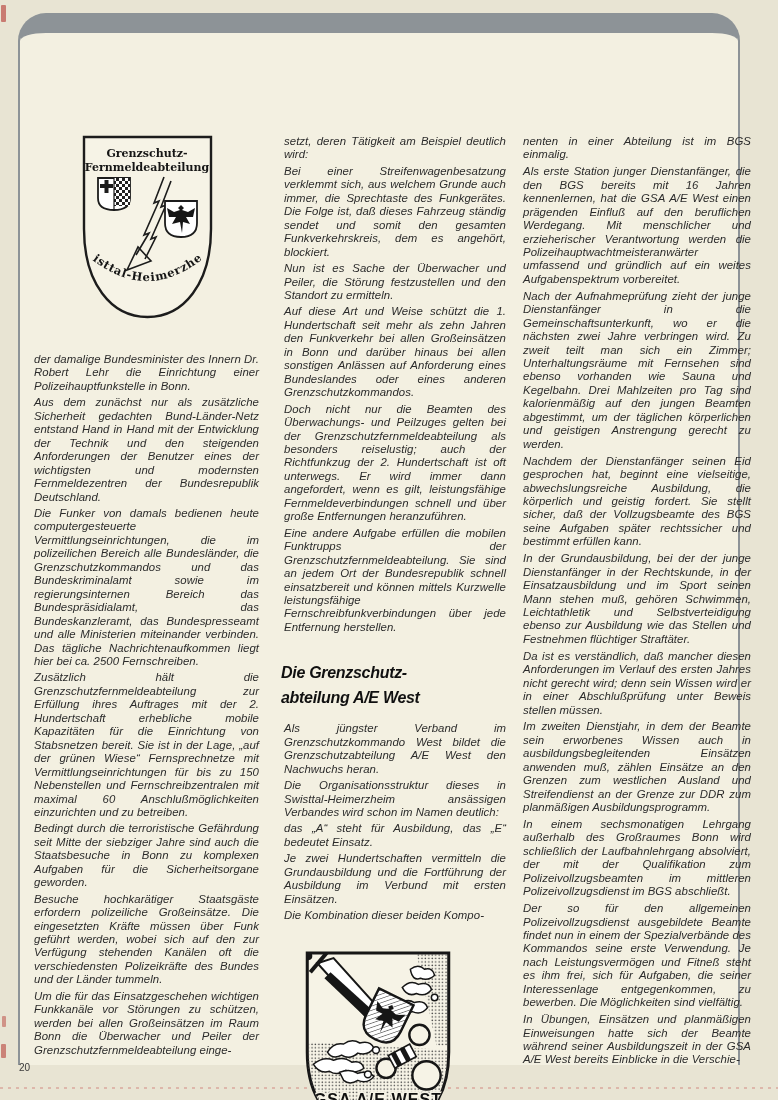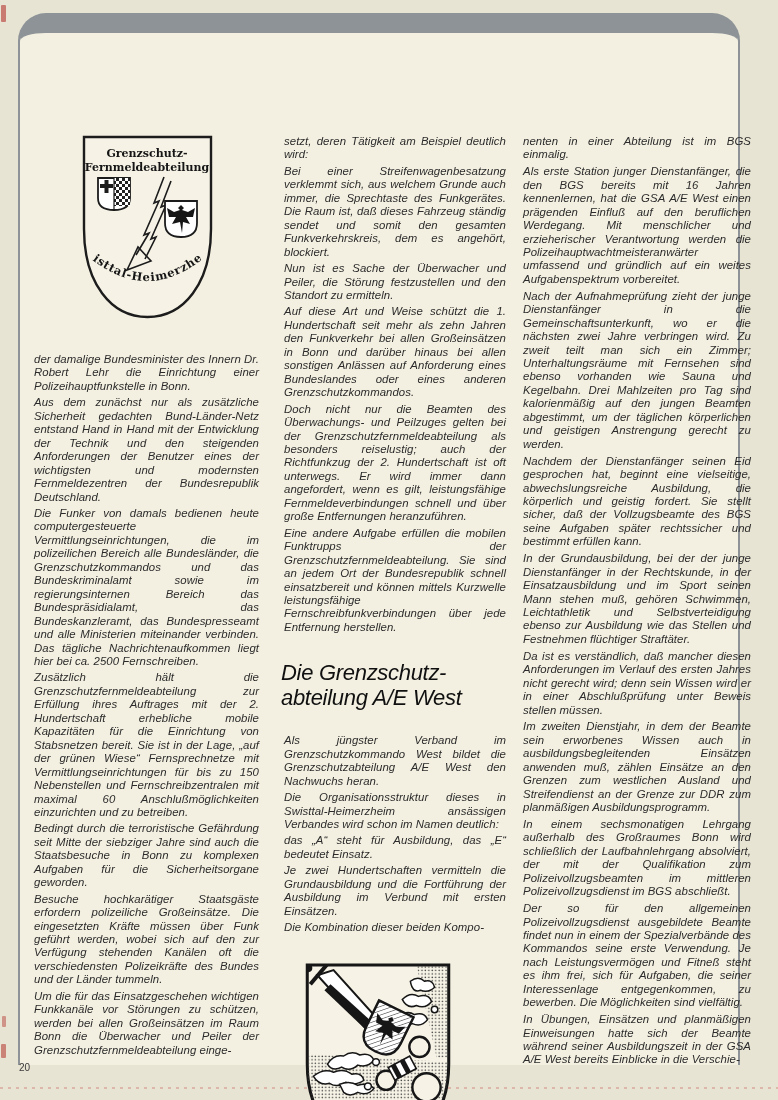--- a/index.html
+++ b/index.html
@@ -24,23 +24,23 @@
     font-size:11.4px; line-height:13.45px;
     text-align:justify;
     letter-spacing:0.05px;
   }
   .col p { margin:3px;font-style:italic; }
   #col1 { left:31px;  top:350px; width:231px; }
   #col2 { left:281px; top:132px; width:228px; }
   #col3 { left:520px; top:132px; width:234px; }
   #col3 p { margin-bottom:3.4px; }
   .headline {
-    font-size:22px; line-height:25px; font-weight:400; font-style:italic;
+    font-size:16px; line-height:25px; font-weight:700; font-style:italic;
     color:#101010; letter-spacing:-0.3px; text-align:left;
-    margin-top:26px; margin-bottom:24px;
+    margin-top:26px; margin-bottom:12px;
   }
   .headline span { display:block; }
   .badge-top { position:absolute; left:78px; top:133px; width:139px; height:190px; }
   .badge-bottom { display:block; margin:24px 0 0 16px; width:162px; height:192px; }
   .pageno {
     position:absolute; left:19px; top:1062px;
     font-size:10px; color:#3a3a3a;
   }
   .mark { position:absolute; border-radius:1px; }
   .mark.m1 { left:1px; top:5px;    width:5px; height:17px; opacity:.65; }
@@ -105,21 +105,21 @@
   <p>Aus dem zunächst nur als zusätzliche Sicherheit gedachten Bund-Länder-Netz entstand Hand in Hand mit der Entwicklung der Technik und den steigenden Anforderungen der Benutzer eines der wichtigsten und modernsten Fernmeldezentren der Bundesrepublik Deutschland.</p>
   <p>Die Funker von damals bedienen heute computergesteuerte Vermittlungseinrichtungen, die im polizeilichen Bereich alle Bundesländer, die Grenzschutzkommandos und das Bundeskriminalamt sowie im regierungsinternen Bereich das Bundespräsidialamt, das Bundeskanzleramt, das Bundespresseamt und alle Ministerien miteinander verbinden. Das tägliche Nachrichtenaufkommen liegt hier bei ca. 2500 Fernschreiben.</p>
   <p>Zusätzlich hält die Grenzschutzfernmeldeabteilung zur Erfüllung ihres Auftrages mit der 2. Hundertschaft erhebliche mobile Kapazitäten für die Einrichtung von Stabsnetzen bereit. Sie ist in der Lage, „auf der grünen Wiese“ Fernsprechnetze mit Vermittlungseinrichtungen für bis zu 150 Nebenstellen und Fernschreibzentralen mit maximal 60 Anschlußmöglichkeiten einzurichten und zu betreiben.</p>
   <p>Bedingt durch die terroristische Gefährdung seit Mitte der siebziger Jahre sind auch die Staatsbesuche in Bonn zu komplexen Aufgaben für die Sicherheitsorgane geworden.</p>
   <p>Besuche hochkarätiger Staatsgäste erfordern polizeiliche Großeinsätze. Die eingesetzten Kräfte müssen über Funk geführt werden, wobei sich auf den zur Verfügung stehenden Kanälen oft die verschiedensten Polizeikräfte des Bundes und der Länder tummeln.</p>
   <p>Um die für das Einsatzgeschehen wichtigen Funkkanäle vor Störungen zu schützen, werden bei allen Großeinsätzen im Raum Bonn die Überwacher und Peiler der Grenzschutzfernmeldeabteilung einge-</p>
 </div>
 
 <div class="col" id="col2">
   <p>setzt, deren Tätigkeit am Beispiel deutlich wird:</p>
-  <p>Bei einer Streifenwagenbesatzung verklemmt sich, aus welchem Grunde auch immer, die Sprechtaste des Funkgerätes. Die Raum ist, daß dieses Fahrzeug ständig sendet und somit den gesamten Funkverkehrskreis, dem es angehört, blockiert.</p>
+  <p>Bei einer Streifenwagenbesatzung verklemmt sich, aus welchem Grunde auch immer, die Sprechtaste des Funkgerätes. Die Folge ist, daß dieses Fahrzeug ständig sendet und somit den gesamten Funkverkehrskreis, dem es angehört, blockiert.</p>
   <p>Nun ist es Sache der Überwacher und Peiler, die Störung festzustellen und den Standort zu ermitteln.</p>
   <p>Auf diese Art und Weise schützt die 1. Hundertschaft seit mehr als zehn Jahren den Funkverkehr bei allen Großeinsätzen in Bonn und darüber hinaus bei allen sonstigen Anlässen auf Anforderung eines Bundeslandes oder eines anderen Grenzschutzkommandos.</p>
   <p>Doch nicht nur die Beamten des Überwachungs- und Peilzuges gelten bei der Grenzschutzfernmeldeabteilung als besonders reiselustig; auch der Richtfunkzug der 2. Hundertschaft ist oft unterwegs. Er wird immer dann angefordert, wenn es gilt, leistungsfähige Fernmeldeverbindungen schnell und über große Entfernungen heranzuführen.</p>
   <p>Eine andere Aufgabe erfüllen die mobilen Funktrupps der Grenzschutzfernmeldeabteilung. Sie sind an jedem Ort der Bundesrepublik schnell einsatzbereit und können mittels Kurzwelle leistungsfähige Fernschreibfunkverbindungen über jede Entfernung herstellen.</p>
   <h2 class="headline">
     <span>Die Grenzschutz-</span>
     <span>abteilung A/E West</span>
   </h2>
   <p>Als jüngster Verband im Grenzschutzkommando West bildet die Grenzschutzabteilung A/E West den Nachwuchs heran.</p>
   <p>Die Organisationsstruktur dieses in Swisttal-Heimerzheim ansässigen Verbandes wird schon im Namen deutlich:</p>

